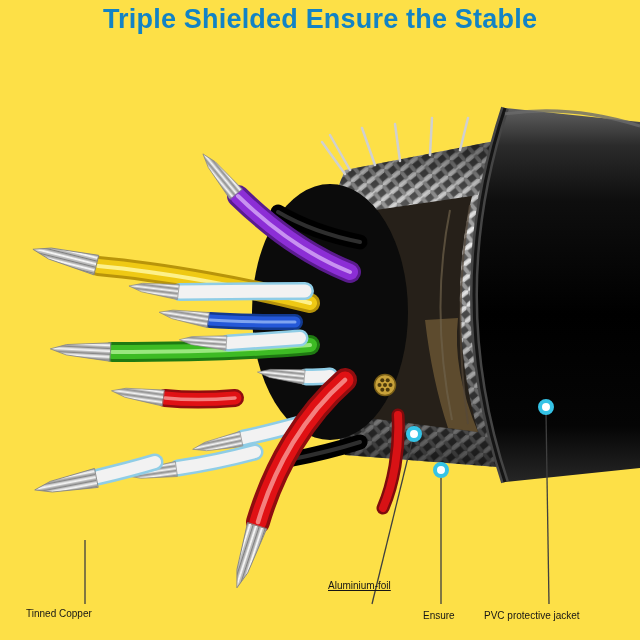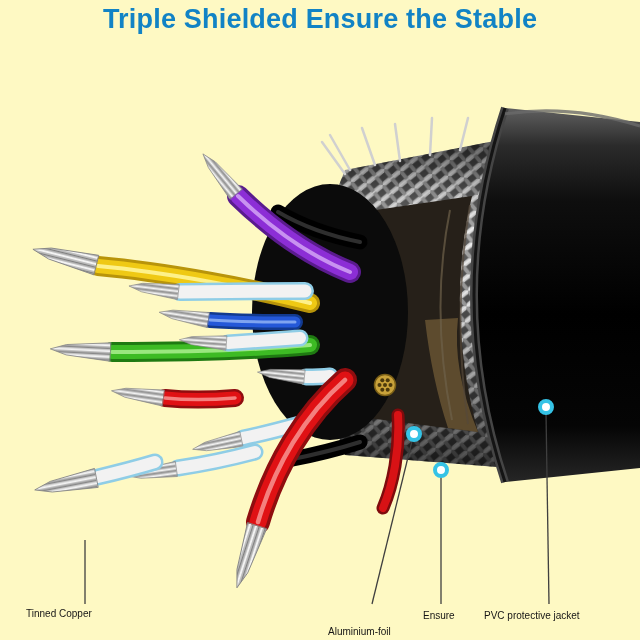--- a/index.html
+++ b/index.html
@@ -1,30 +1,30 @@
 <!DOCTYPE html>
 <html><head>
 <meta charset="utf-8">
 <style>
   html,body{margin:0;padding:0;background:#ffffff;}
   .canvas{
-    position:relative;width:640px;height:640px;background:#fef9c3;
+    position:relative;width:640px;height:640px;background:#fde047;
     overflow:hidden;font-family:"Liberation Sans",sans-serif;
   }
   .title-line{
     position:absolute;left:0;right:0;text-align:center;
     color:#1283c5;font-weight:bold;font-size:27px;letter-spacing:0.2px;
   }
   #title1{top:4px;}
   #title2{top:36px;}
   .callout-label{
     position:absolute;font-size:10px;color:#151515;white-space:nowrap;
   }
   #lbl-tinned{left:26px;top:608px;}
-  #lbl-foil{left:328px;top:626px;}
+  #lbl-foil{left:328px;top:580px;text-decoration:underline;}
   #lbl-braid{left:423px;top:610px;}
   #lbl-pvc{left:484px;top:610px;text-align:right;}
   svg{position:absolute;left:0;top:0;}
 </style>
 </head>
 <body>
 
 <div class="canvas">
 
   <svg width="640" height="640" viewBox="0 0 640 640">

